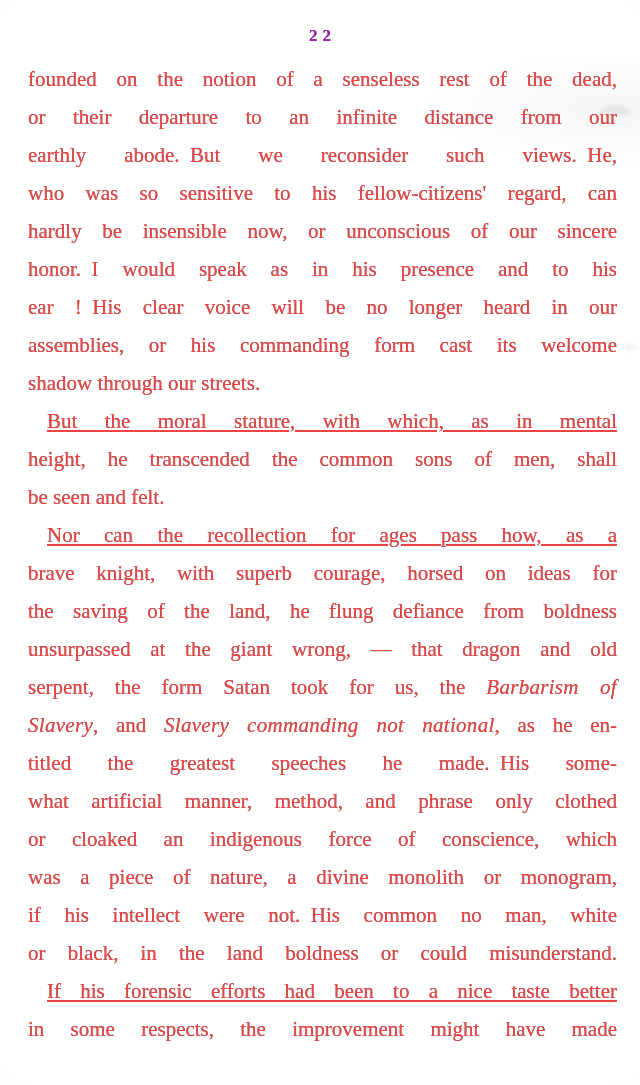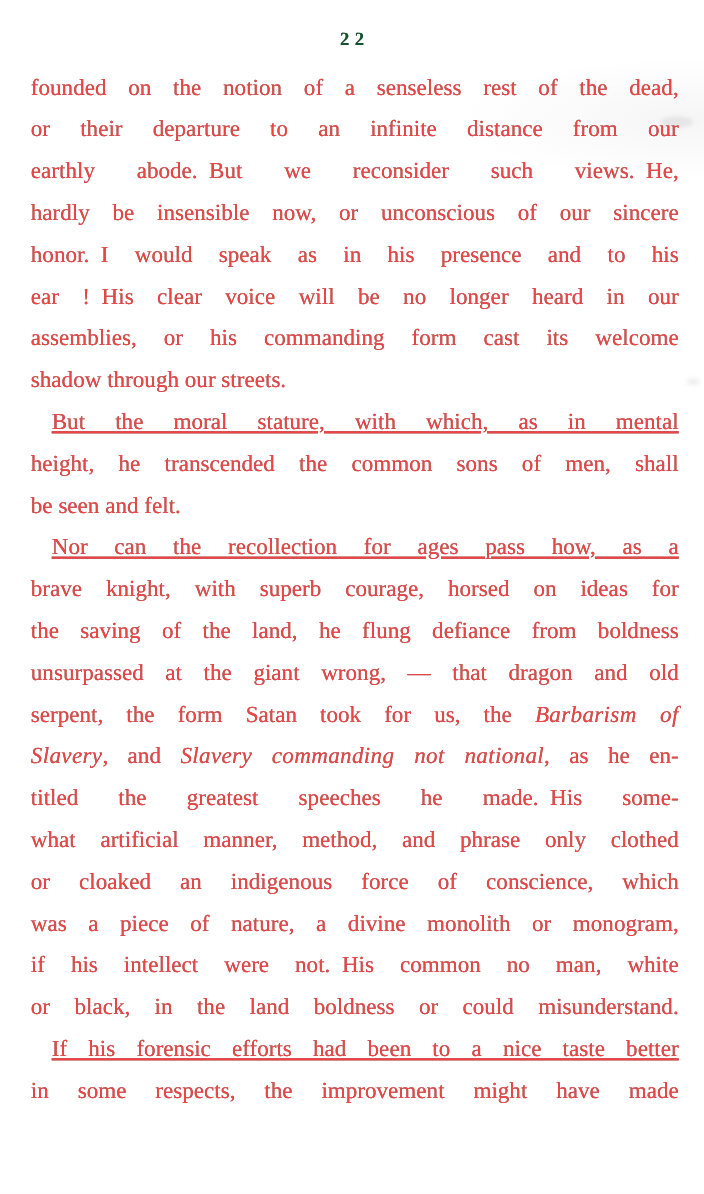--- a/index.html
+++ b/index.html
@@ -26,21 +26,21 @@
     top: 26px;
     left: 0;
     width: 100%;
     text-align: center;
   }
   .page-number {
     font-size: 17px;
     font-weight: bold;
     letter-spacing: 5px;
     padding-left: 5px; 
-    color: #14532d;
+    color: #a21caf;
     text-shadow: 0 0 0.5px rgba(0,0,0,0.6);
   }
   .page-body {
     position: absolute;
     left: 28px;
     top: 60px;
     width: 589px;
   }
   .paragraph { margin: 0; }
   .line {
@@ -75,20 +75,21 @@
 <header class="page-header">
   <span class="page-number">22</span>
 </header>
 
 <main class="page-body">
   <div id="paragraphs">
       <div class="paragraph">
         <div class="line"><span>founded on the notion of a senseless rest of the dead,</span></div>
         <div class="line"><span>or their departure to an infinite distance from our</span></div>
         <div class="line"><span>earthly abode. But we reconsider such views. He,</span></div>
+        <div class="line"><span>who was so sensitive to his fellow-citizens' regard, can</span></div>
         <div class="line"><span>hardly be insensible now, or unconscious of our sincere</span></div>
         <div class="line"><span>honor. I would speak as in his presence and to his</span></div>
         <div class="line"><span>ear ! His clear voice will be no longer heard in our</span></div>
         <div class="line"><span>assemblies, or his commanding form cast its welcome</span></div>
         <div class="line end"><span>shadow through our streets.</span></div>
       </div>
       <div class="paragraph">
         <div class="line indent"><span>But the moral stature, with which, as in mental</span></div>
         <div class="line"><span>height, he transcended the common sons of men, shall</span></div>
         <div class="line end"><span>be seen and felt.</span></div>

